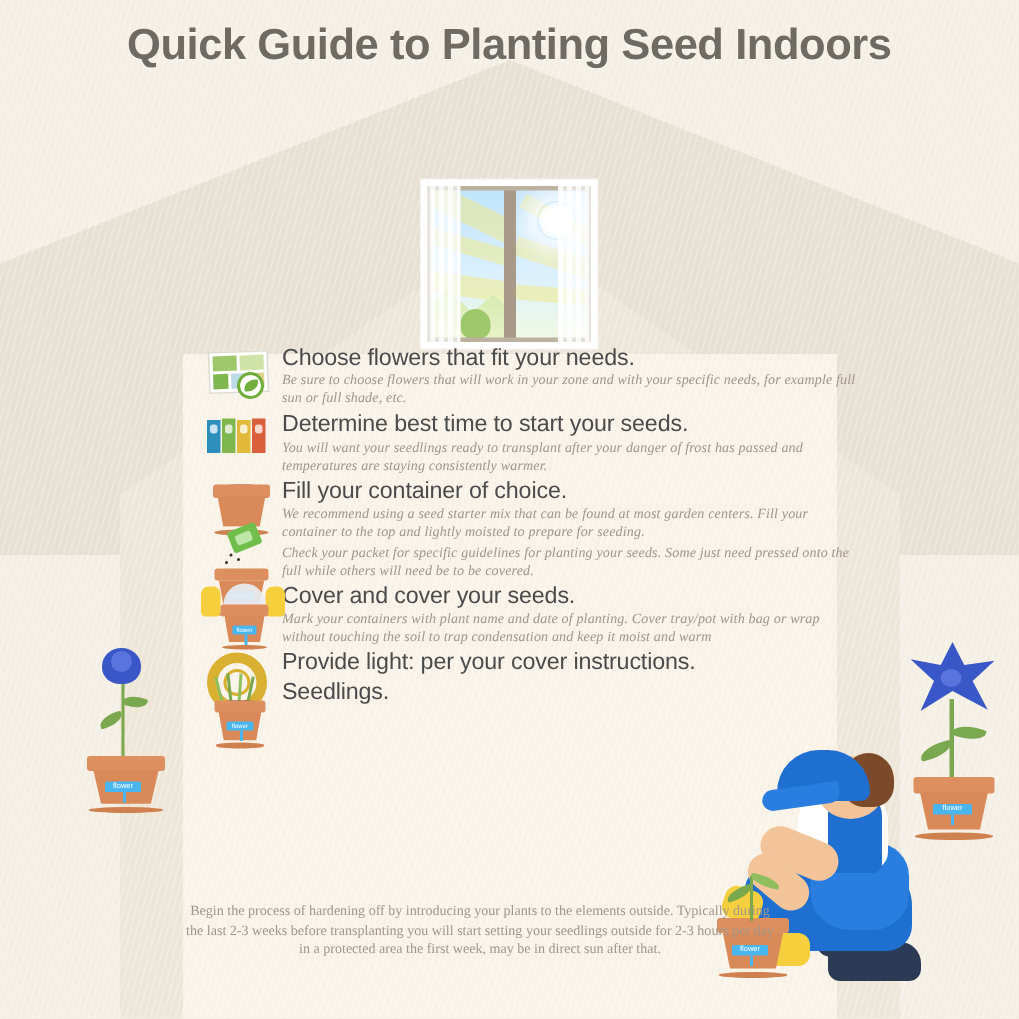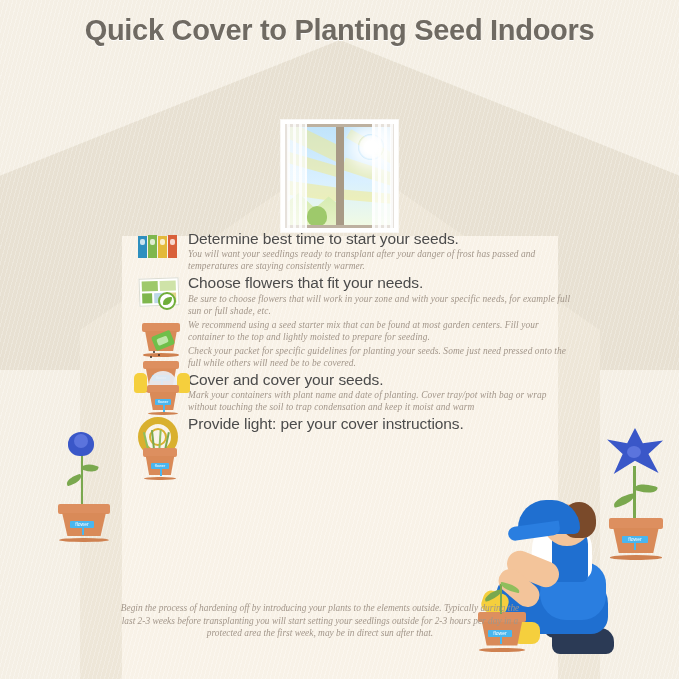--- a/index.html
+++ b/index.html
@@ -81,21 +81,21 @@
     letter-spacing:-0.1px;
   }
   .step p{
     margin:0 0 2px 0;font-size:9.4px;line-height:1.28;color:#a2968a;
     font-style:italic;font-family:"Liberation Serif",serif;
     font-weight:normal;letter-spacing:.1px;
   }
   
   .bottom{position:absolute;left:120px;top:600px;width:400px;text-align:center;}
   .bottom h2{margin:0;font-size:15.5px;font-weight:normal;color:#4b4b4b;letter-spacing:-0.1px;}
-  .bottom p{margin:2px 0 0 0;font-size:9.4px;line-height:1.33;color:#a2968a;font-style:italic;
+  .bottom p{margin:2px 0 0 0;font-size:9.4px;line-height:1.33;color:#a2968a;
     font-family:"Liberation Serif",serif;}
   
   .pot{position:absolute;}
   .pot .rim{position:absolute;left:0;top:0;width:100%;height:26%;background:#dd8f5f;border-radius:2px;}
   .pot .body{position:absolute;left:8%;top:24%;width:84%;height:60%;background:#d98a58;
      clip-path:polygon(0 0,100% 0,88% 100%,12% 100%);}
   .pot .saucer{position:absolute;left:2%;bottom:0;width:96%;height:11%;background:#cf8150;border-radius:50%;}
   .pot .soil{position:absolute;left:4%;top:2%;width:92%;height:16%;background:#3a2d22;border-radius:50%/60%;}
   .tag{position:absolute;background:#49b6ef;color:#fff;font-size:5px;text-align:center;border-radius:1px;
     font-family:"Liberation Sans",sans-serif;line-height:1;padding:1px 0;}
@@ -117,21 +117,21 @@
 <body>
 
 <div id="poster">
 
   <div class="bgshape roof-back"></div>
   <div class="bgshape roof-front"></div>
   <div class="bgshape wall-inner"></div>
   <div class="bgshape wall-notch"></div>
   <div class="bgshape texture"></div>
 
-  <div class="title">Quick Cover to Planting Seed Indoors</div>
+  <div class="title">Quick Guide to Planting Seed Indoors</div>
 
   <div class="window">
     <div class="pane left">
       <div class="sky"></div>
       <div class="yellowbeam" style="left:-10px;top:18px;width:110px;height:16px;transform:rotate(26deg);"></div>
       <div class="yellowbeam" style="left:-10px;top:40px;width:110px;height:11px;transform:rotate(16deg);"></div>
       <div class="yellowbeam" style="left:-14px;top:62px;width:110px;height:14px;transform:rotate(8deg);"></div>
       <div class="hills"></div>
       <div style="position:absolute;left:22px;bottom:2px;width:20px;height:20px;border-radius:50% 50% 40% 40%;background:#9ec96b;"></div>
     </div>
@@ -211,58 +211,59 @@
     </div>
     <div class="g-part" style="left:60px;top:84px;width:2px;height:30px;background:#7aa84e;"></div>
     <div class="g-part" style="left:44px;top:92px;width:18px;height:7px;background:#7aa84e;border-radius:80% 10% 80% 10%;transform:rotate(-20deg);"></div>
     <div class="g-part" style="left:60px;top:84px;width:20px;height:7px;background:#8fbe5c;border-radius:10% 80% 10% 80%;transform:rotate(14deg);"></div>
   </div>
 
   <div class="steps">
 
     <div class="step">
       <div class="icon">
+        <div style="position:absolute;left:3px;top:4px;width:40px;height:28px;background:#ffffff;border:1.5px solid #dcdcd2;box-sizing:border-box;transform:rotate(-2deg);">
+          <div style="position:absolute;left:2px;top:2px;width:16px;height:10px;background:#9ec96b;"></div>
+          <div style="position:absolute;left:20px;top:2px;width:16px;height:10px;background:#cfe3a8;"></div>
+          <div style="position:absolute;left:2px;top:14px;width:10px;height:10px;background:#7fb74e;"></div>
+          <div style="position:absolute;left:14px;top:14px;width:10px;height:10px;background:#bcd9e8;"></div>
+          <div style="position:absolute;left:26px;top:14px;width:10px;height:10px;background:#e0d48a;"></div>
+        </div>
+        <div style="position:absolute;left:22px;top:18px;width:18px;height:18px;border-radius:50%;background:#ffffff;border:2px solid #6fae3a;box-sizing:border-box;"></div>
+        <div style="position:absolute;left:27px;top:23px;width:9px;height:8px;background:#6fae3a;border-radius:80% 10% 80% 10%;"></div>
+      </div>
+      <h2>Choose flowers that fit your needs.</h2>
+      <p>Be sure to choose flowers that will work in your zone and with your specific needs, for example full sun or full shade, etc.</p>
+    </div>
+
+    <div class="step">
+      <div class="icon">
         <div style="position:absolute;left:2px;top:6px;width:9px;height:22px;background:#2e8fbf;"></div>
         <div style="position:absolute;left:12px;top:5px;width:9px;height:23px;background:#7fb74e;"></div>
         <div style="position:absolute;left:22px;top:6px;width:9px;height:22px;background:#e3b93a;"></div>
         <div style="position:absolute;left:32px;top:5px;width:9px;height:23px;background:#d9603a;"></div>
         <div style="position:absolute;left:4px;top:9px;width:5px;height:6px;background:#ffffff;opacity:.75;border-radius:2px;"></div>
         <div style="position:absolute;left:14px;top:9px;width:5px;height:6px;background:#ffffff;opacity:.75;border-radius:2px;"></div>
         <div style="position:absolute;left:24px;top:9px;width:5px;height:6px;background:#ffffff;opacity:.75;border-radius:2px;"></div>
         <div style="position:absolute;left:34px;top:9px;width:5px;height:6px;background:#ffffff;opacity:.75;border-radius:2px;"></div>
       </div>
       <h2>Determine best time to start your seeds.</h2>
       <p>You will want your seedlings ready to transplant after your danger of frost has passed and temperatures are staying consistently warmer.</p>
     </div>
 
     <div class="step">
       <div class="icon">
-        <div style="position:absolute;left:3px;top:4px;width:40px;height:28px;background:#ffffff;border:1.5px solid #dcdcd2;box-sizing:border-box;transform:rotate(-2deg);">
-          <div style="position:absolute;left:2px;top:2px;width:16px;height:10px;background:#9ec96b;"></div>
-          <div style="position:absolute;left:20px;top:2px;width:16px;height:10px;background:#cfe3a8;"></div>
-          <div style="position:absolute;left:2px;top:14px;width:10px;height:10px;background:#7fb74e;"></div>
-          <div style="position:absolute;left:14px;top:14px;width:10px;height:10px;background:#bcd9e8;"></div>
-          <div style="position:absolute;left:26px;top:14px;width:10px;height:10px;background:#e0d48a;"></div>
-        </div>
-        <div style="position:absolute;left:22px;top:18px;width:18px;height:18px;border-radius:50%;background:#ffffff;border:2px solid #6fae3a;box-sizing:border-box;"></div>
-        <div style="position:absolute;left:27px;top:23px;width:9px;height:8px;background:#6fae3a;border-radius:80% 10% 80% 10%;"></div>
-      </div>
-      <h2>Choose flowers that fit your needs.</h2>
-      <p>Be sure to choose flowers that will work in your zone and with your specific needs, for example full sun or full shade, etc.</p>
-    </div>
-
-    <div class="step">
-      <div class="icon">
         <div class="pot" style="left:6px;top:4px;width:38px;height:34px;">
           <div class="soil"></div>
             <div class="rim"></div>
             <div class="body"></div>
             <div class="saucer"></div>
         </div>
       </div>
+      <h2>Fill your container of choice.</h2>
       <p>We recommend using a seed starter mix that can be found at most garden centers. Fill your container to the top and lightly moisted to prepare for seeding.</p>
     </div>
 
     <div class="step">
       <div class="icon" style="height:58px;">
         <div style="position:absolute;left:17px;top:-12px;width:20px;height:15px;background:#6fbf4a;transform:rotate(-22deg);border-radius:2px;">
           <div style="position:absolute;left:4px;top:4px;width:11px;height:7px;background:#bfe6a8;border-radius:2px;"></div>
         </div>
         <div style="position:absolute;left:17px;top:6px;width:2px;height:2px;background:#3a2d22;border-radius:50%;"></div>
         <div style="position:absolute;left:22px;top:9px;width:2px;height:2px;background:#3a2d22;border-radius:50%;"></div>
@@ -309,20 +310,21 @@
         <div style="position:absolute;left:23px;top:-4px;width:2px;height:20px;background:#8fbe5c;transform:rotate(4deg);"></div>
         <div style="position:absolute;left:30px;top:-2px;width:2px;height:18px;background:#7aa84e;transform:rotate(12deg);"></div>
         <div class="pot" style="left:7px;top:14px;width:34px;height:32px;">
           <div class="soil"></div>
             <div class="rim"></div>
             <div class="body"></div>
             <div class="saucer"></div>
           <span class="tag" style="left:8px;top:46%;width:18px;font-size:4px;">flower</span>
         </div>
       </div>
+      <h2>Seedlings.</h2>
     </div>
 
   </div>
 
   <div class="bottom">
     <p>Begin the process of hardening off by introducing your plants to the elements outside.  Typically during the last 2-3 weeks before transplanting you will start setting your seedlings outside for 2-3 hours per day in a protected area the first week, may be in direct sun after that.</p>
   </div>
 
 </div>
 

